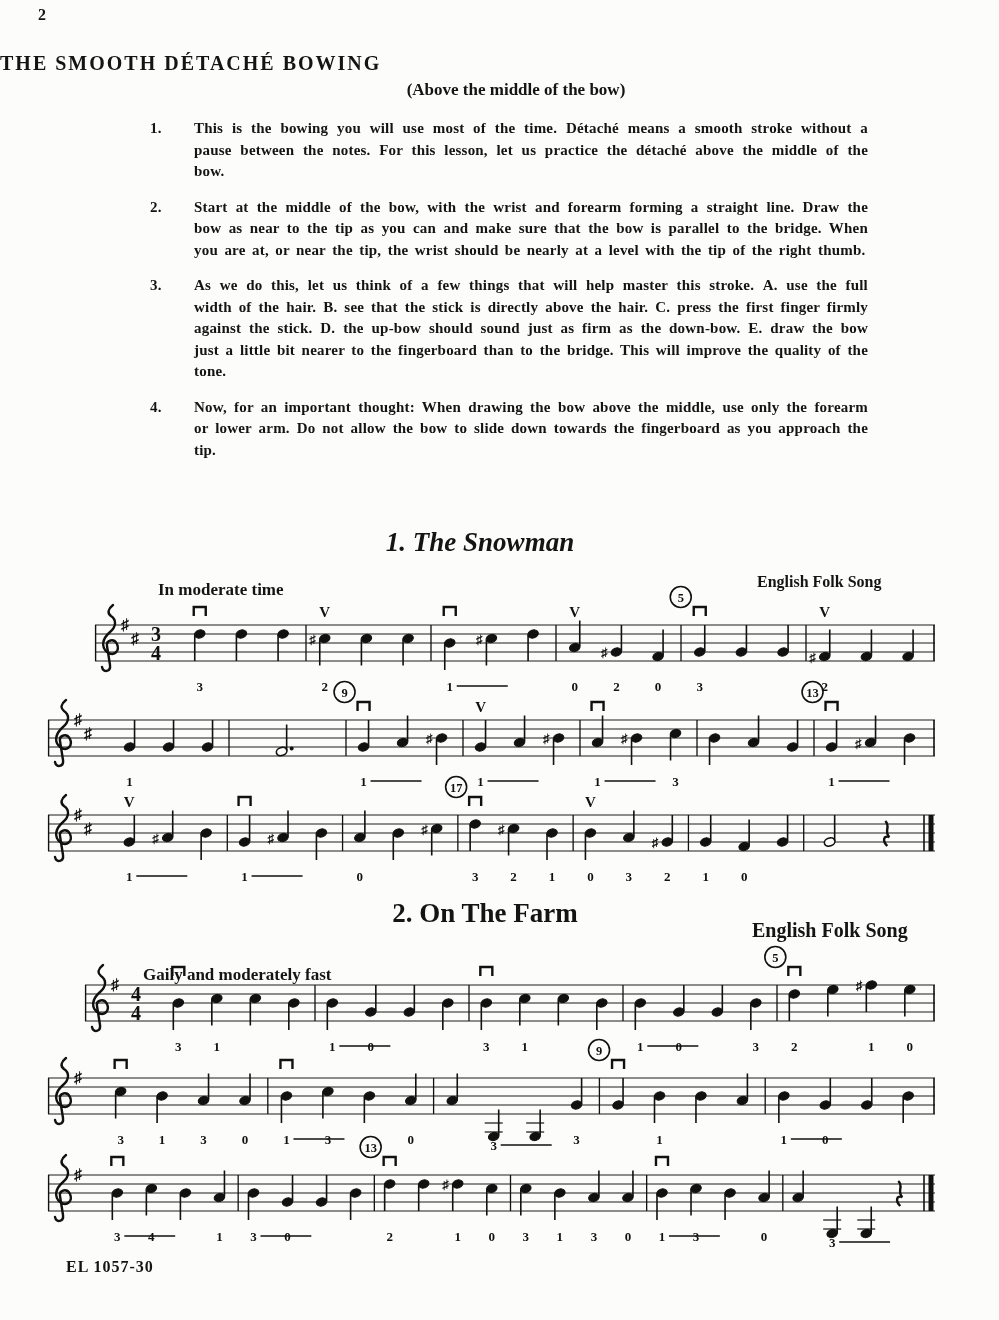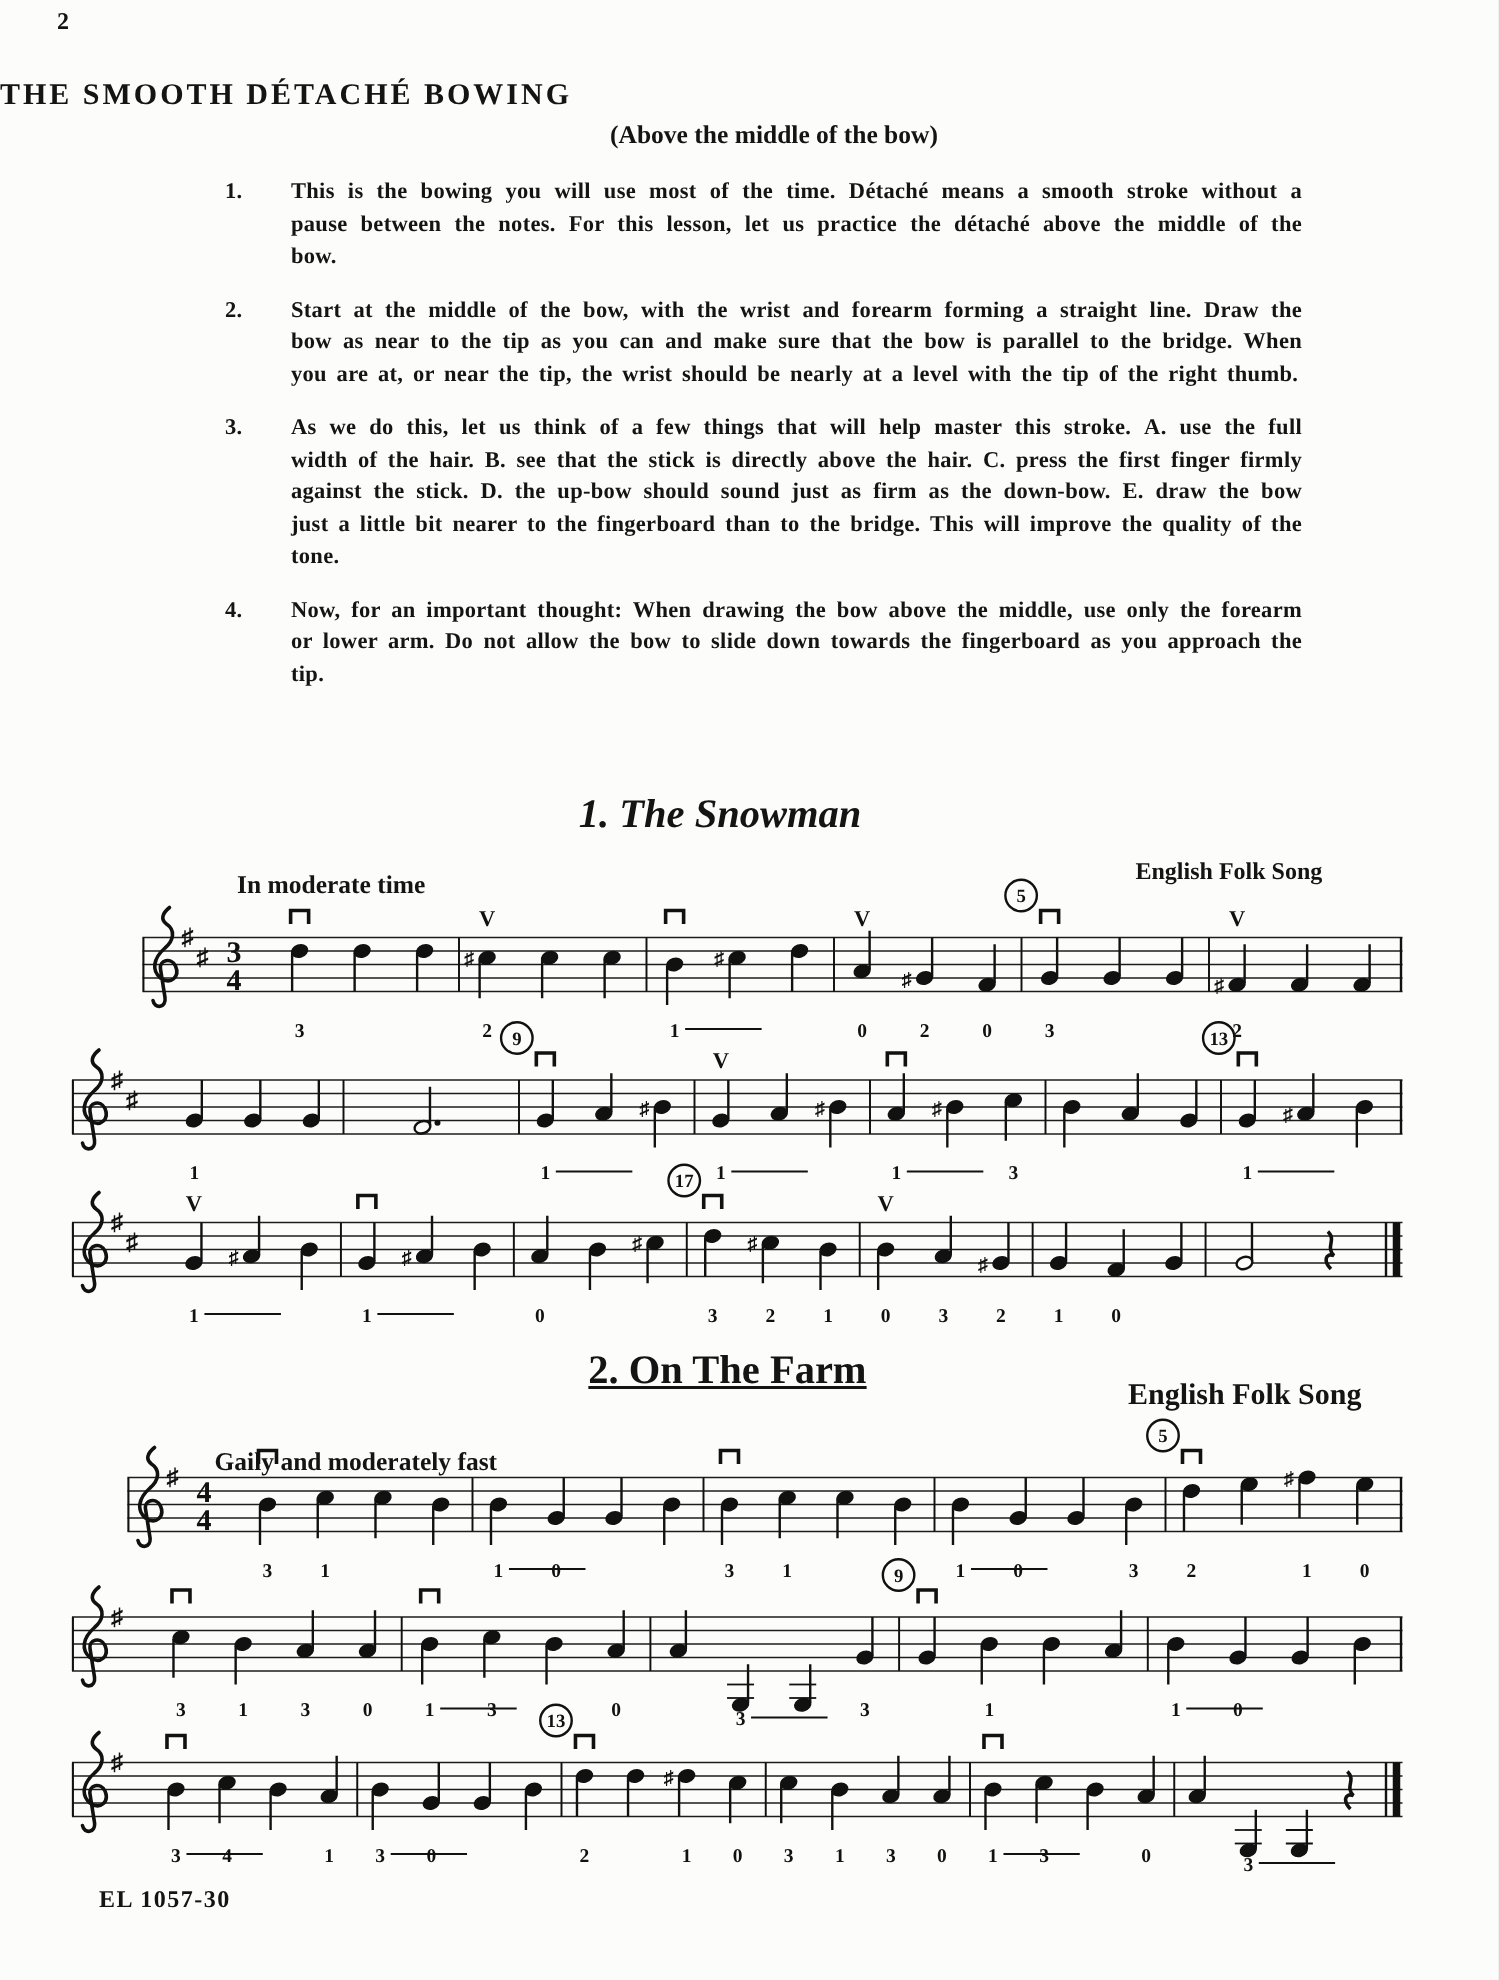--- a/index.html
+++ b/index.html
@@ -8,21 +8,21 @@
   .abs{position:absolute;}
   .page-num{left:38px;top:6px;font-size:16px;font-weight:700;}
   .title{left:0;top:52px;width:974px;text-align:left;font-size:20px;font-weight:700;letter-spacing:2px;}
   .subtitle{left:0;top:80px;width:980px;text-align:center;font-size:17px;font-weight:600;margin-left:26px;}
   .instructions{left:150px;top:118px;width:718px;}
   .item{position:relative;padding-left:44px;margin-bottom:14px;font-size:15px;line-height:21.5px;
         text-align:justify;letter-spacing:0.2px;word-spacing:2.5px;font-weight:600;}
   .item .num{position:absolute;left:0;top:0;font-weight:700;}
   .item b{font-weight:800;}
   .song-title-1{left:0;top:527px;width:960px;text-align:center;font-size:27px;font-weight:700;font-style:italic;}
-  .song-title-2{left:0;top:898px;width:970px;text-align:center;font-size:27px;font-weight:700;text-decoration:underline;}
+  .song-title-2{left:0;top:898px;width:970px;text-align:center;font-size:27px;font-weight:700;}
   .tempo1{left:158px;top:580px;font-size:17px;font-weight:700;}
   .tempo2{left:143px;top:941px;font-size:17px;font-weight:700;margin-top:24px;}
   .attr1{left:757px;top:573px;font-size:16px;font-weight:600;}
   .attr2{left:752px;top:919px;font-size:20px;font-weight:600;}
   .footer{left:38px;top:1258px;font-size:16px;font-weight:700;letter-spacing:1px;margin-left:28px;}
 </style>
 </head>
 <body>
 
 <div class="page">

